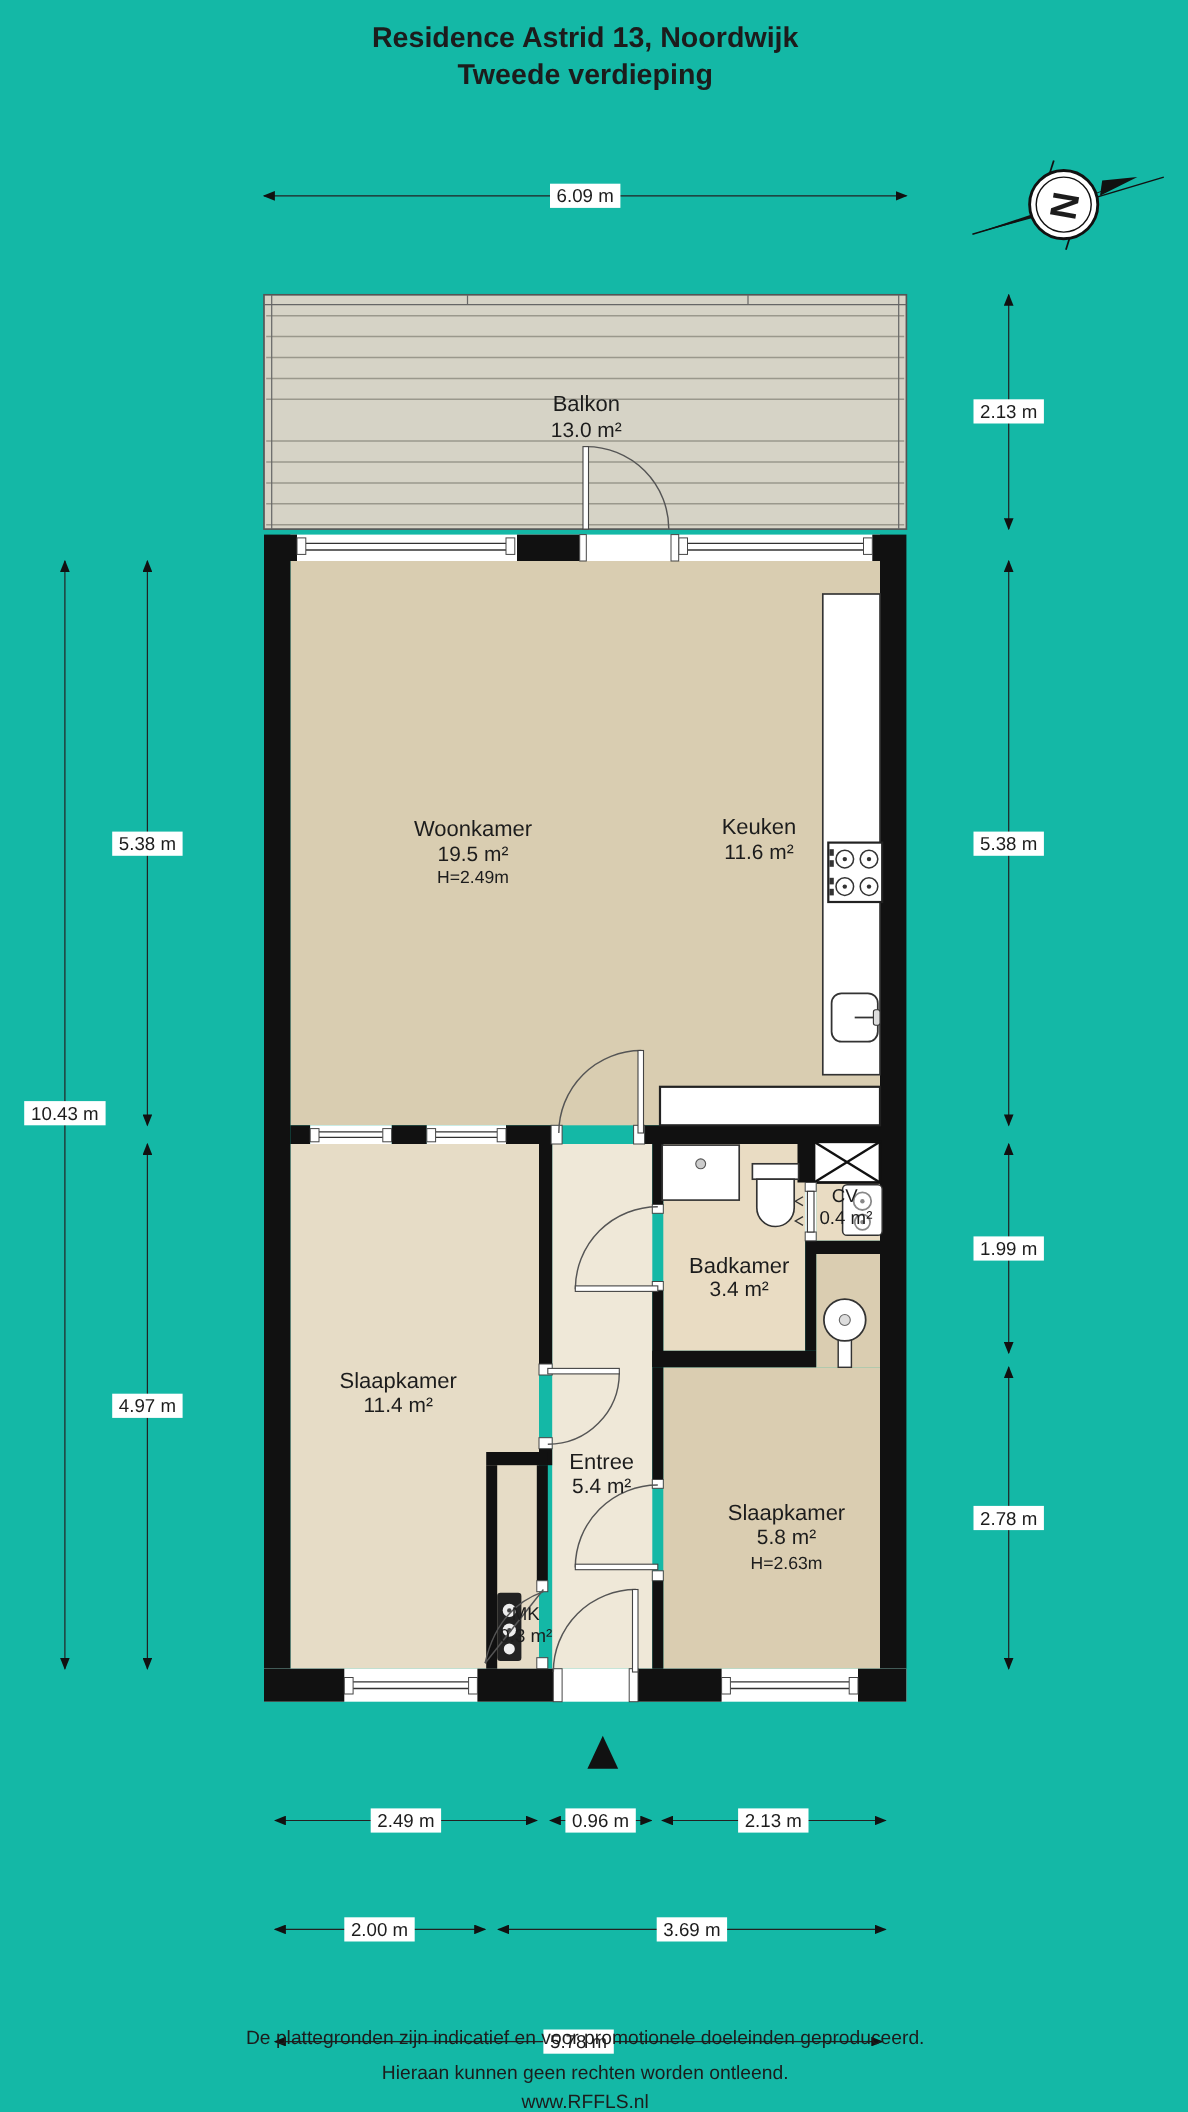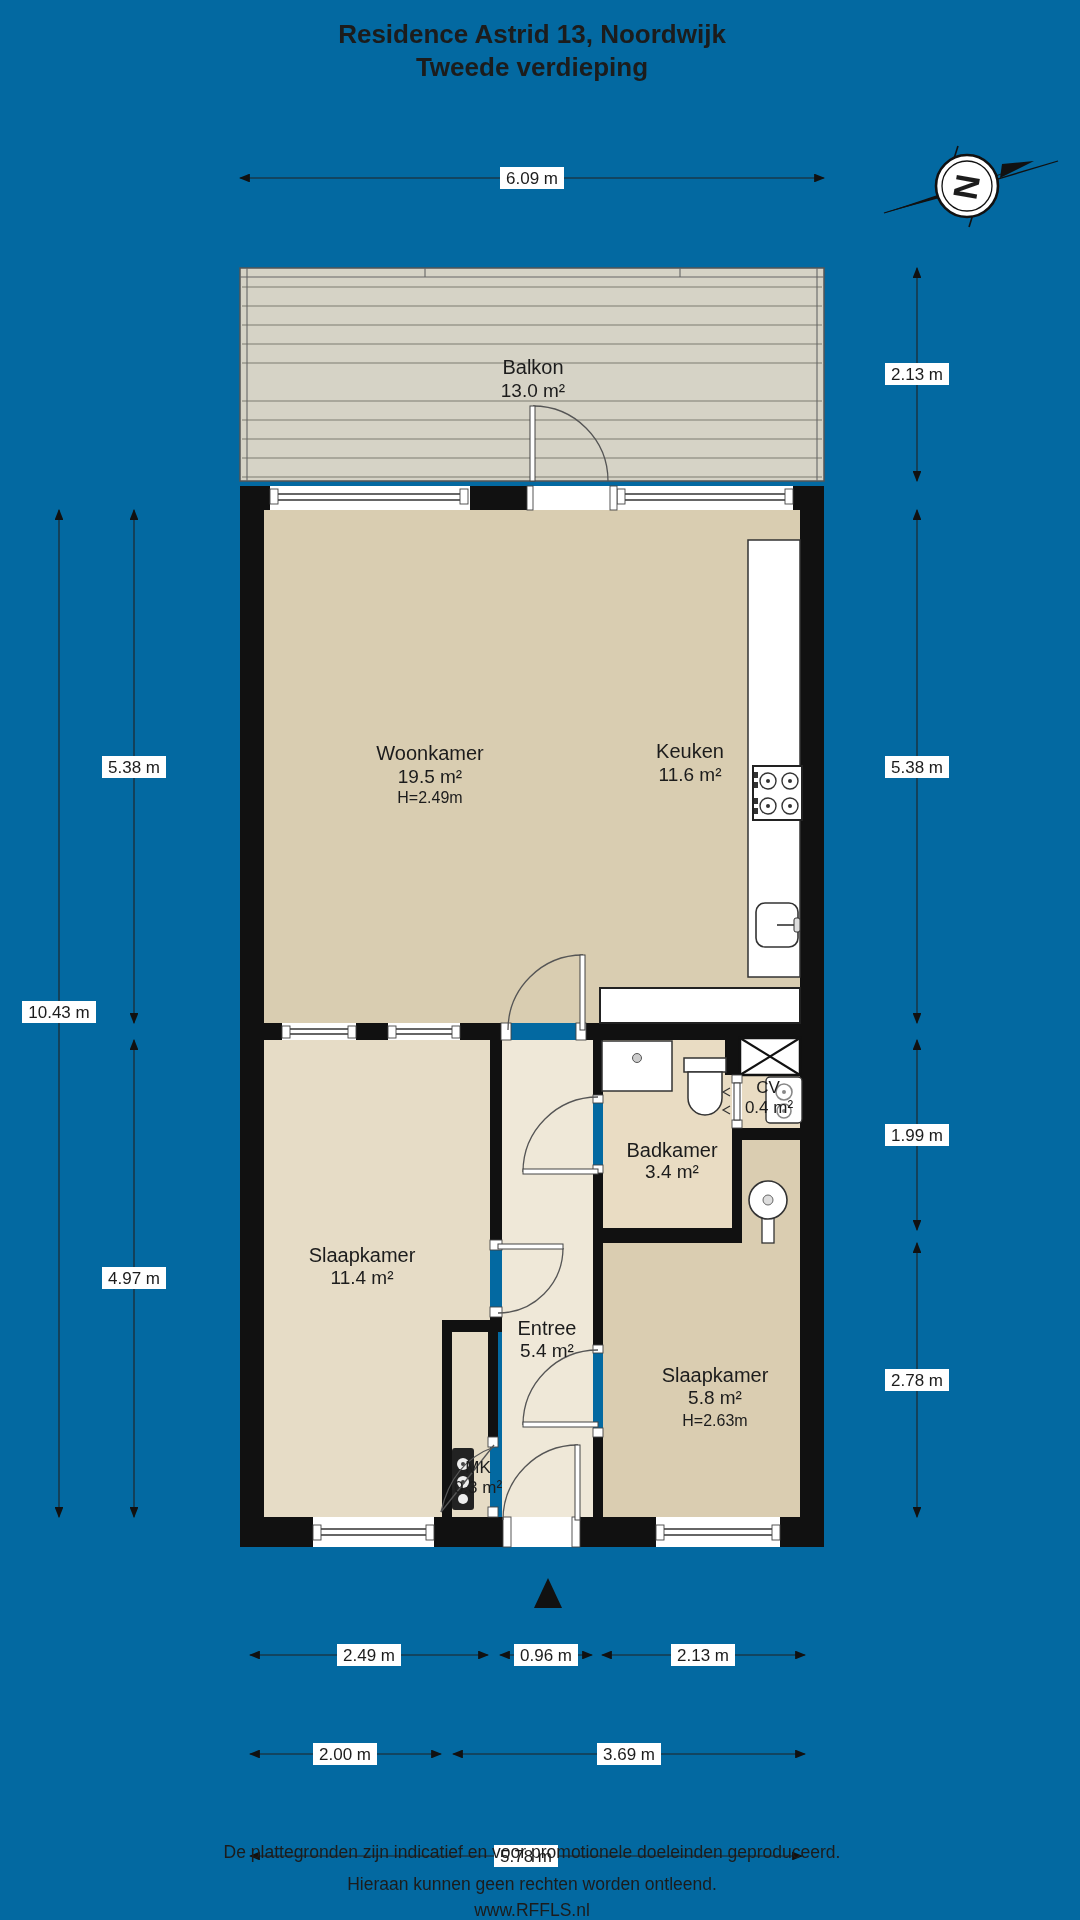--- a/index.html
+++ b/index.html
@@ -1,16 +1,16 @@
 <!DOCTYPE html>
 <html><head>
 <meta charset="utf-8">
 <style>
   html,body{margin:0;padding:0;background:#ffffff;}
-  .page{position:relative;width:1080px;height:1920px;background:#0369a1;overflow:hidden;
+  .page{position:relative;width:1080px;height:1920px;background:#14b8a6;overflow:hidden;
         font-family:"Liberation Sans", sans-serif;}
   svg{position:absolute;left:0;top:0;}
   text{fill:#1c1c1c;}
   .t-title{font-size:26px;font-weight:bold;}
   .t-room{font-size:20px;}
   .t-area{font-size:19px;}
   .t-h{font-size:16px;}
   .t-dim{font-size:17px;}
   .t-small{font-size:17px;}
   .t-footer{font-size:17.5px;}

